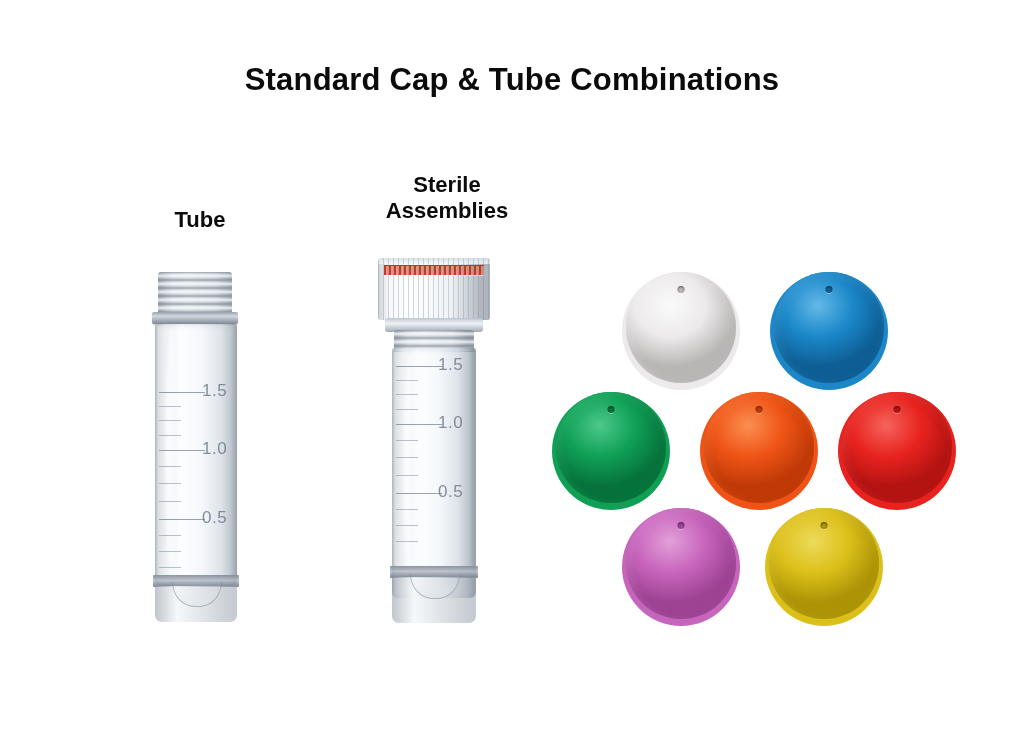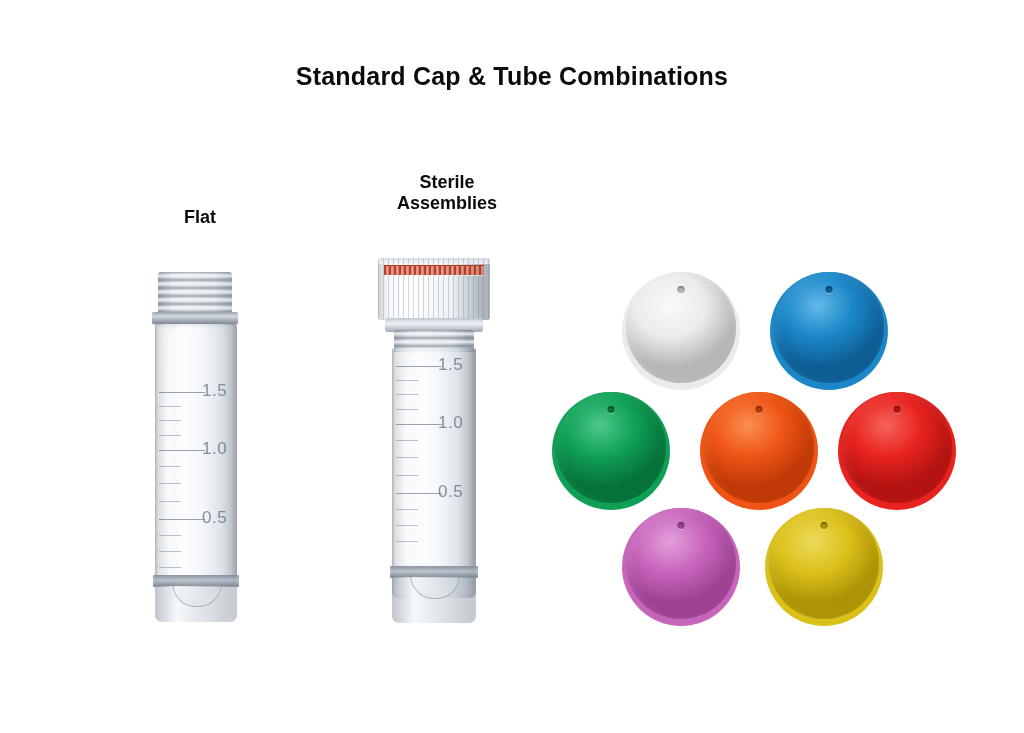--- a/index.html
+++ b/index.html
@@ -19,30 +19,30 @@
     overflow: hidden;
   }
 
   
   .title {
     position: absolute;
     left: 0;
     top: 62px;
     width: 1024px;
     text-align: center;
-    font-size: 25px;
+    font-size: 31px;
     font-weight: bold;
     letter-spacing: 0.2px;
     color: #0b0b0b;
     font-family: "Liberation Sans", sans-serif;
   }
   .col-label {
     position: absolute;
     text-align: center;
-    font-size: 18px;
+    font-size: 22px;
     font-weight: bold;
     color: #0b0b0b;
     line-height: 1.17;
     font-family: "Liberation Sans", sans-serif;
   }
   #label-tubes { left: 110px; top: 207px; width: 180px; }
   #label-sterile { left: 327px; top: 172px; width: 240px; }
   #label-flatcaps { left: 665px; top: 203px; width: 210px; }
 
   
@@ -228,21 +228,21 @@
     box-shadow: inset 0 1px 2px rgba(0,0,0,0.5), 0 1px 0 rgba(255,255,255,0.35);
   }
 </style>
 </head>
 <body style="background: rgb(255, 255, 255);">
 
 <div id="page" style="background: rgb(255, 255, 255);">
 
   <div class="title">Standard Cap &amp; Tube Combinations</div>
 
-  <div class="col-label" id="label-tubes">Flat</div>
+  <div class="col-label" id="label-tubes">Tube</div>
   <div class="col-label" id="label-sterile">
     <div>Sterile</div>
     <div>Assemblies</div>
   </div>
 
   <div class="tube-wrap" style="left:150px; top:272px; width:110px; height:350px;">
 
     <div class="tube-neck" style="left:8px; top:0px; width:74px; height:42px;"></div>
 
     <div class="tube-flange" style="left:2px; top:40px; width:86px; height:12px;"></div>

